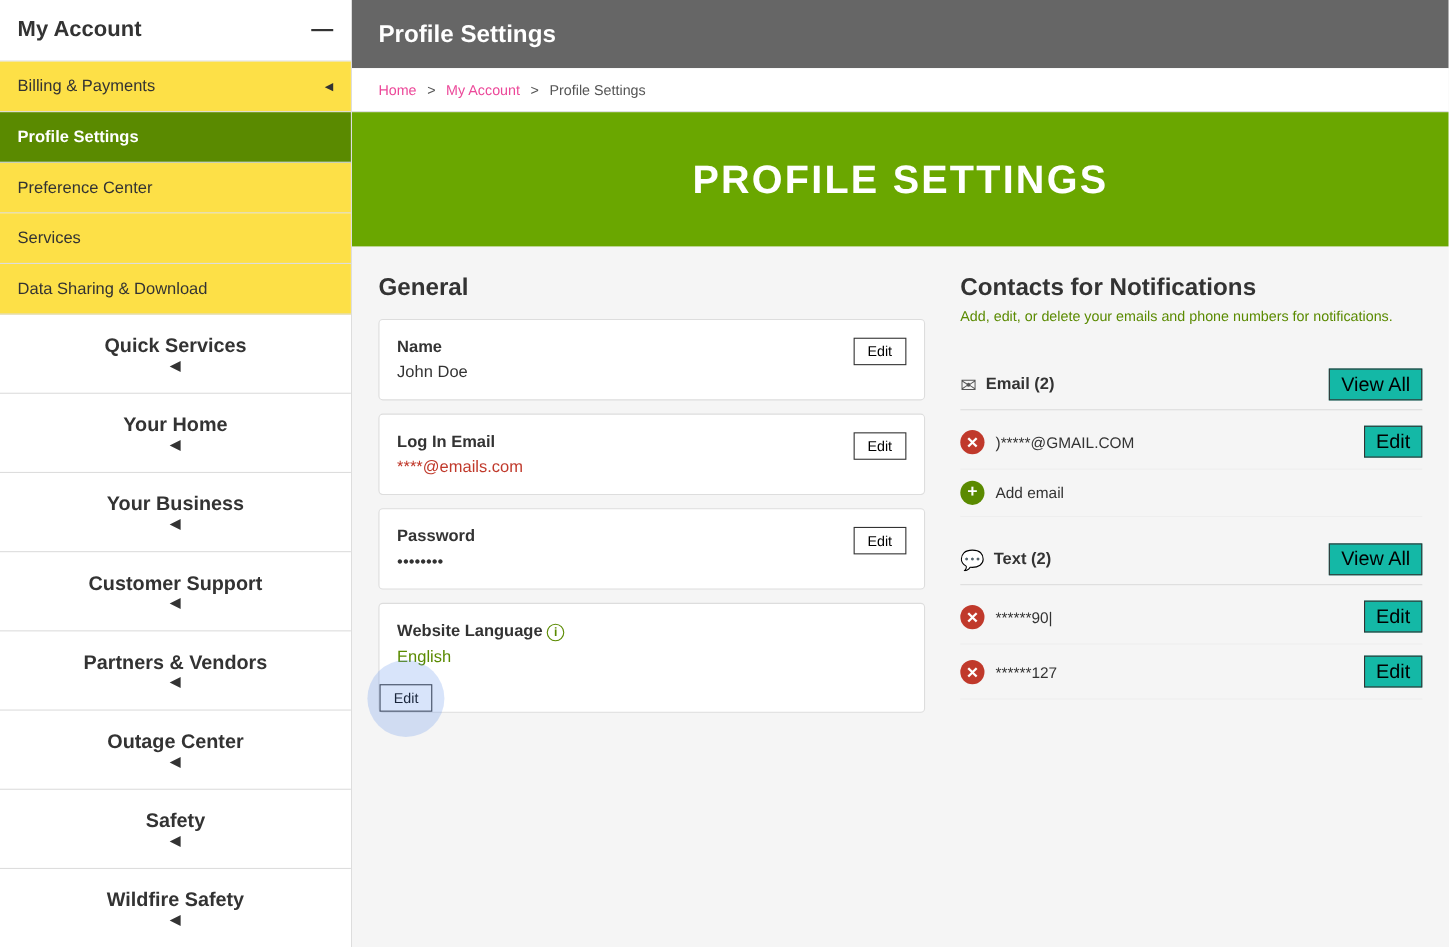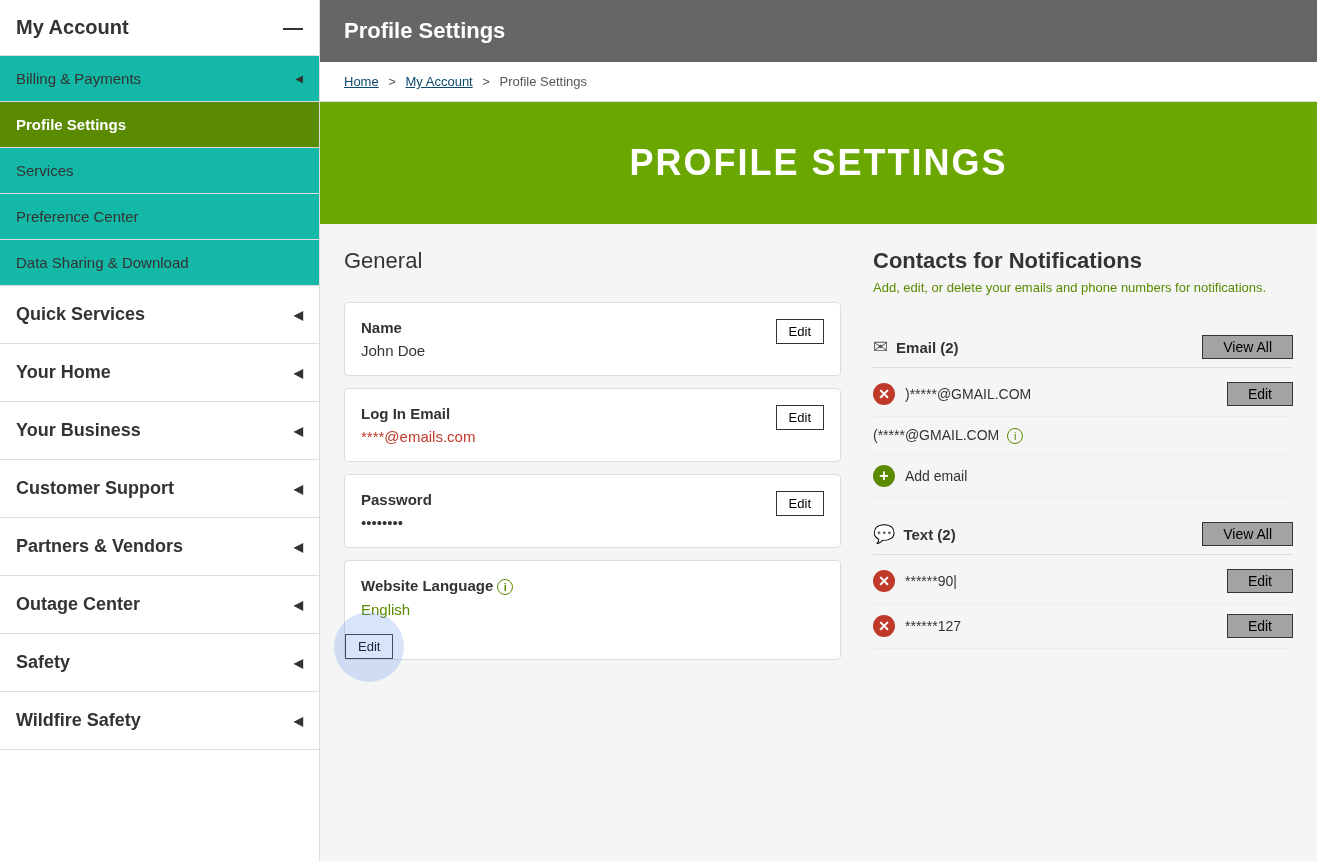--- a/index.html
+++ b/index.html
@@ -17,32 +17,33 @@
 
     .sidebar-section-header {
       display: flex;
       align-items: center;
       justify-content: space-between;
       padding: 18px 16px;
       border-bottom: 1px solid #ddd;
       cursor: pointer;
       font-size: 18px;
       font-weight: bold;
+      flex-direction: column;
     }
 
     .sidebar-section-header .arrow {
       font-size: 12px;
     }
 
     .sidebar-sub-item {
       padding: 14px 16px;
       border-bottom: 1px solid #ddd;
       cursor: pointer;
       font-size: 15px;
-      background: #14b8a6;
+      background: #fde047;
     }
 
     .sidebar-my-account {
       display: flex;
       align-items: center;
       justify-content: space-between;
       padding: 16px;
       border-bottom: 1px solid #ddd;
       font-size: 20px;
       font-weight: bold;
@@ -76,22 +77,21 @@
     
     .breadcrumb {
       padding: 12px 24px;
       background: #fff;
       font-size: 13px;
       color: #555;
       border-bottom: 1px solid #ddd;
     }
 
     .breadcrumb a {
-      color: #0c4a6e;
-      text-decoration: underline;
+      color: #ec4899;
       cursor: pointer;
     }
 
     .breadcrumb .sep { margin: 0 6px; }
     .breadcrumb .current { font-weight: normal; }
 
     
     .green-banner {
       background: #6aa700;
       color: #fff;
@@ -113,22 +113,22 @@
     }
 
     
     .general-panel {
       flex: 1;
       padding-right: 32px;
     }
 
     .general-panel h2 {
       font-size: 22px;
-      font-weight: normal;
-      margin-bottom: 28px;
+      font-weight: bold;
+      margin-bottom: 16px;
     }
 
     .field-card {
       background: #fff;
       border: 1px solid #ddd;
       border-radius: 4px;
       padding: 16px;
       margin-bottom: 12px;
       position: relative;
     }
@@ -214,23 +214,23 @@
       gap: 8px;
     }
 
     .contact-section-header .section-label {
       font-weight: bold;
       font-size: 15px;
     }
 
     .view-all-btn {
       border: 1px solid #333;
-      background: #a3a3a3;
-      padding: 3px 20px;
-      font-size: 14px;
+      background: #14b8a6;
+      padding: 3px 10px;
+      font-size: 18px;
       cursor: pointer;
     }
 
     .contact-item {
       display: flex;
       align-items: center;
       justify-content: space-between;
       padding: 10px 0;
       border-bottom: 1px solid #eee;
     }
@@ -321,22 +321,22 @@
 <div id="sidebar">
 
   <div class="sidebar-my-account">
     <span>My Account</span>
     <span class="minus-icon">—</span>
   </div>
 
   <div id="sidebar-sub-items">
       <div class="sidebar-sub-item" style="display: flex; justify-content: space-between; align-items: center;">Billing &amp; Payments<span style="font-size: 10px;">◀</span></div>
       <div class="sidebar-sub-item profile-active" style="display: flex; justify-content: space-between; align-items: center;">Profile Settings</div>
+      <div class="sidebar-sub-item" style="display: flex; justify-content: space-between; align-items: center;">Preference Center</div>
       <div class="sidebar-sub-item" style="display: flex; justify-content: space-between; align-items: center;">Services</div>
-      <div class="sidebar-sub-item" style="display: flex; justify-content: space-between; align-items: center;">Preference Center</div>
       <div class="sidebar-sub-item" style="display: flex; justify-content: space-between; align-items: center;">Data Sharing &amp; Download</div>
     </div>
 
   <div id="sidebar-nav-items">
       <div class="sidebar-section-header">
         <span>Quick Services</span>
         <span class="arrow">◀</span>
       </div>
       <div class="sidebar-section-header">
         <span>Your Home</span>
@@ -425,28 +425,20 @@
         </div>
 
         <div class="contact-item">
           <div class="left">
             <div class="red-x-icon">✕</div>
             <span class="contact-value">)*****@GMAIL.COM</span>
           </div>
           <button class="view-all-btn">Edit</button>
         </div>
 
-        <div class="contact-item">
-          <div class="left">
-            <span class="contact-value">
-              <span>(*****@GMAIL.COM</span>
-              <span class="info-icon">i</span>
-            </span>
-          </div>
-        </div>
 
         <div class="add-email-row">
           <div class="green-plus-icon">+</div>
           <span class="add-email-label">Add email</span>
         </div>
       </div>
 
       <div class="contact-section">
         <div class="contact-section-header">
           <div class="label-group">

